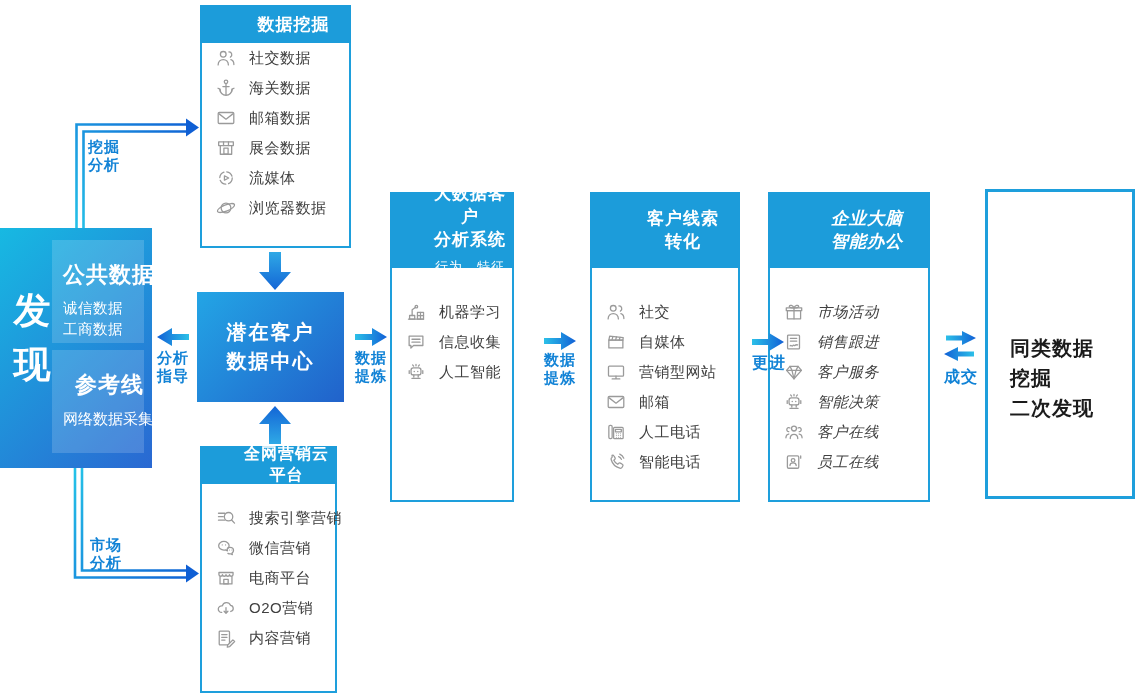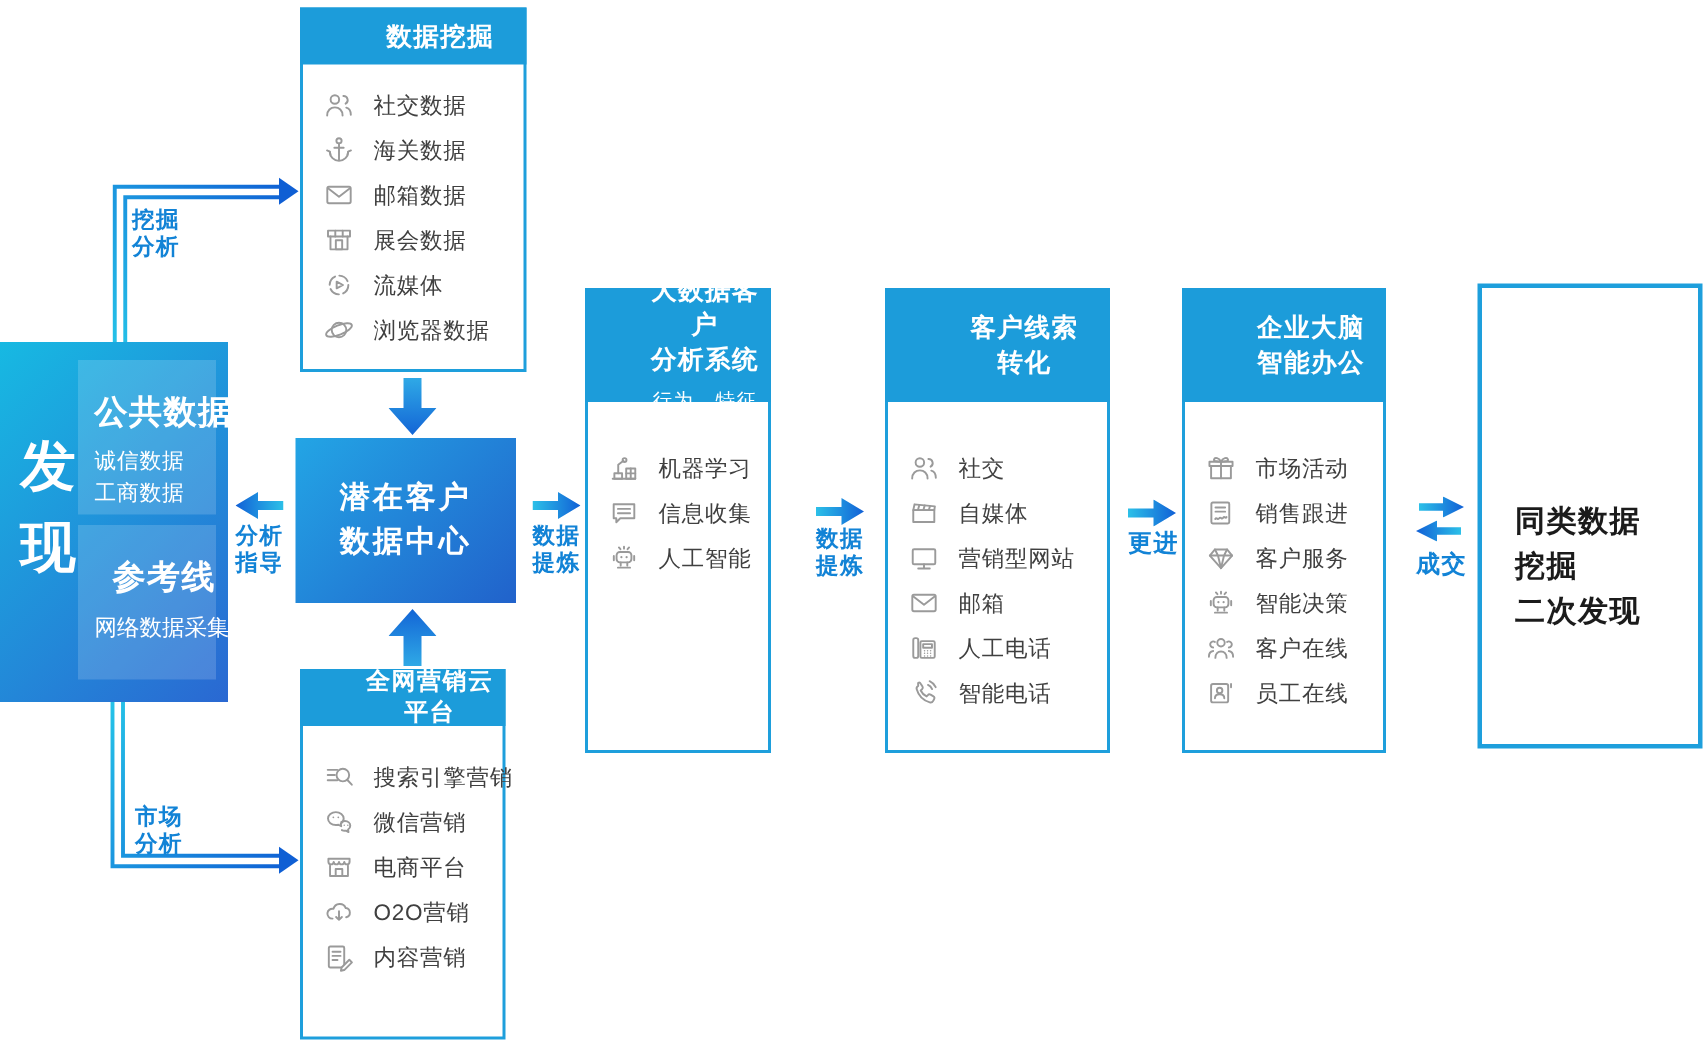--- a/index.html
+++ b/index.html
@@ -9,21 +9,21 @@
 
   
   .panel-box{position:absolute;background:#fff;border:2px solid #1E9FDC;box-sizing:border-box;}
   .panel-header{margin:-2px -2px 0 -2px;background:#1C9CDA;color:#fff;font-weight:bold;
                 display:flex;flex-direction:column;align-items:center;justify-content:center;
                 text-align:center;letter-spacing:1px;padding-left:36px;}
   .h38{height:38px;font-size:17px;}
   .h76{height:76px;font-size:17px;line-height:23px;}
   .subtitle{font-size:13px;font-weight:normal;margin-top:4px;letter-spacing:1px;}
 
-  .list{padding-top:12px;}
+  .list{}
   .list.pt19{padding-top:19px;}
   .list.pt29{padding-top:29px;}
   .row{display:flex;align-items:center;height:30px;padding-left:13px;gap:12px;}
   .icon{width:22px;height:22px;flex:none;fill:none;stroke:#9a9a9a;stroke-width:1.4;
         stroke-linecap:round;stroke-linejoin:round;}
   .row-label{font-size:15px;color:#404040;letter-spacing:.5px;white-space:nowrap;}
 
   
   .discover{left:0;top:228px;width:152px;height:240px;
             background:linear-gradient(135deg,#17B9E2 0%,#2A68D2 100%);}
@@ -428,21 +428,21 @@
 
         <div class="row">
           <svg class="icon" viewBox="0 0 24 24">
             <use href="#smart-phone-icon"></use>
           </svg>
           <span class="row-label">智能电话</span>
         </div>
       </div>
   </div>
 
-  <div class="panel-box" style="left:788px;top:192px;width:136px;height:310px;">
+  <div class="panel-box" style="left:768px;top:192px;width:162px;height:310px;font-style:italic;">
     <div class="panel-header h76">
       <div>企业大脑</div>
       <div>智能办公</div>
     </div>
     <div class="list pt29">
 
         <div class="row">
           <svg class="icon" viewBox="0 0 24 24">
             <use href="#gift-icon"></use>
           </svg>

